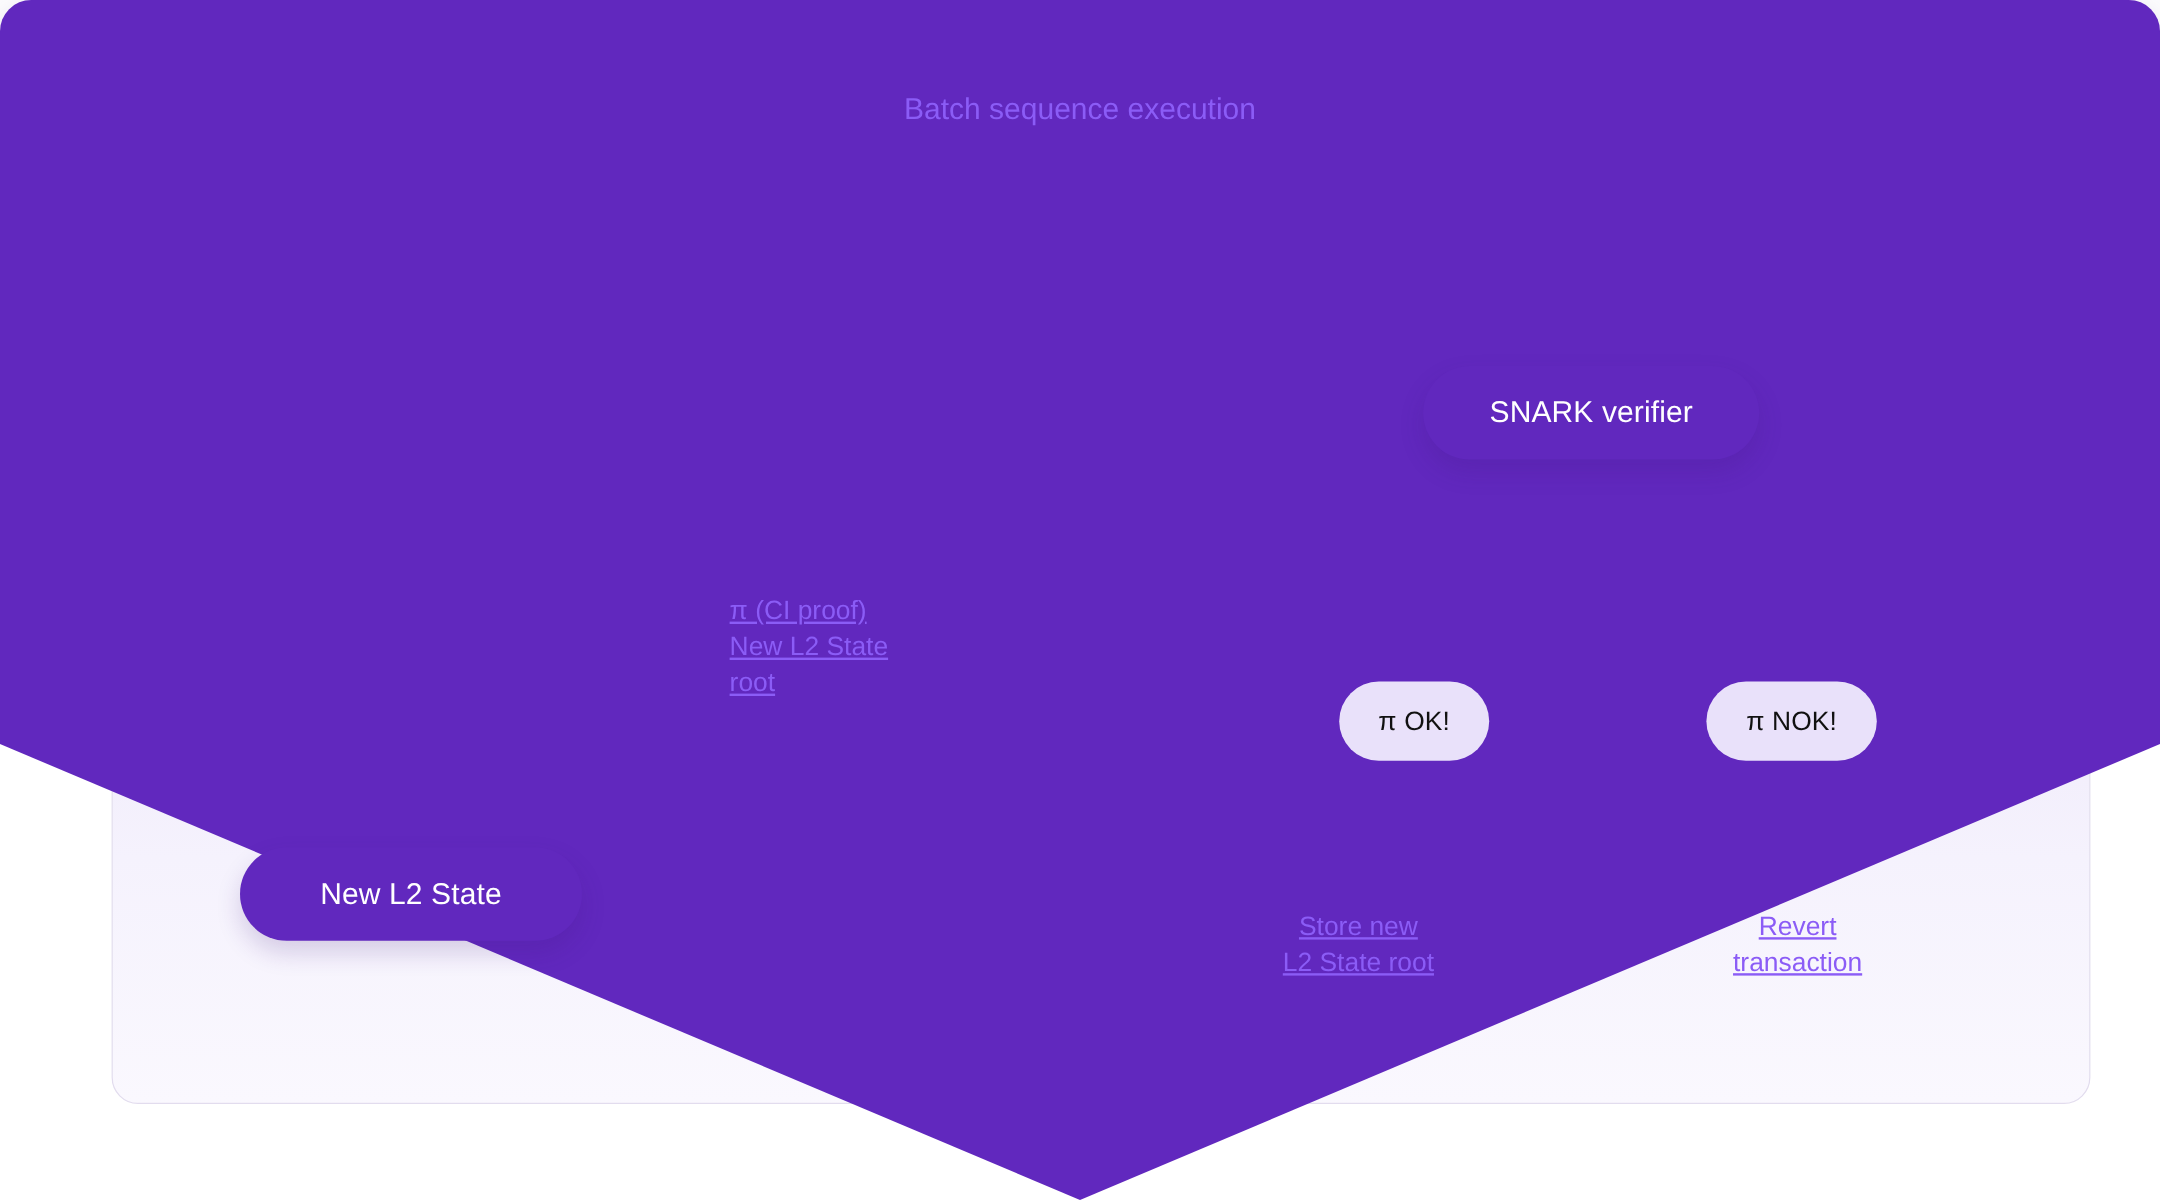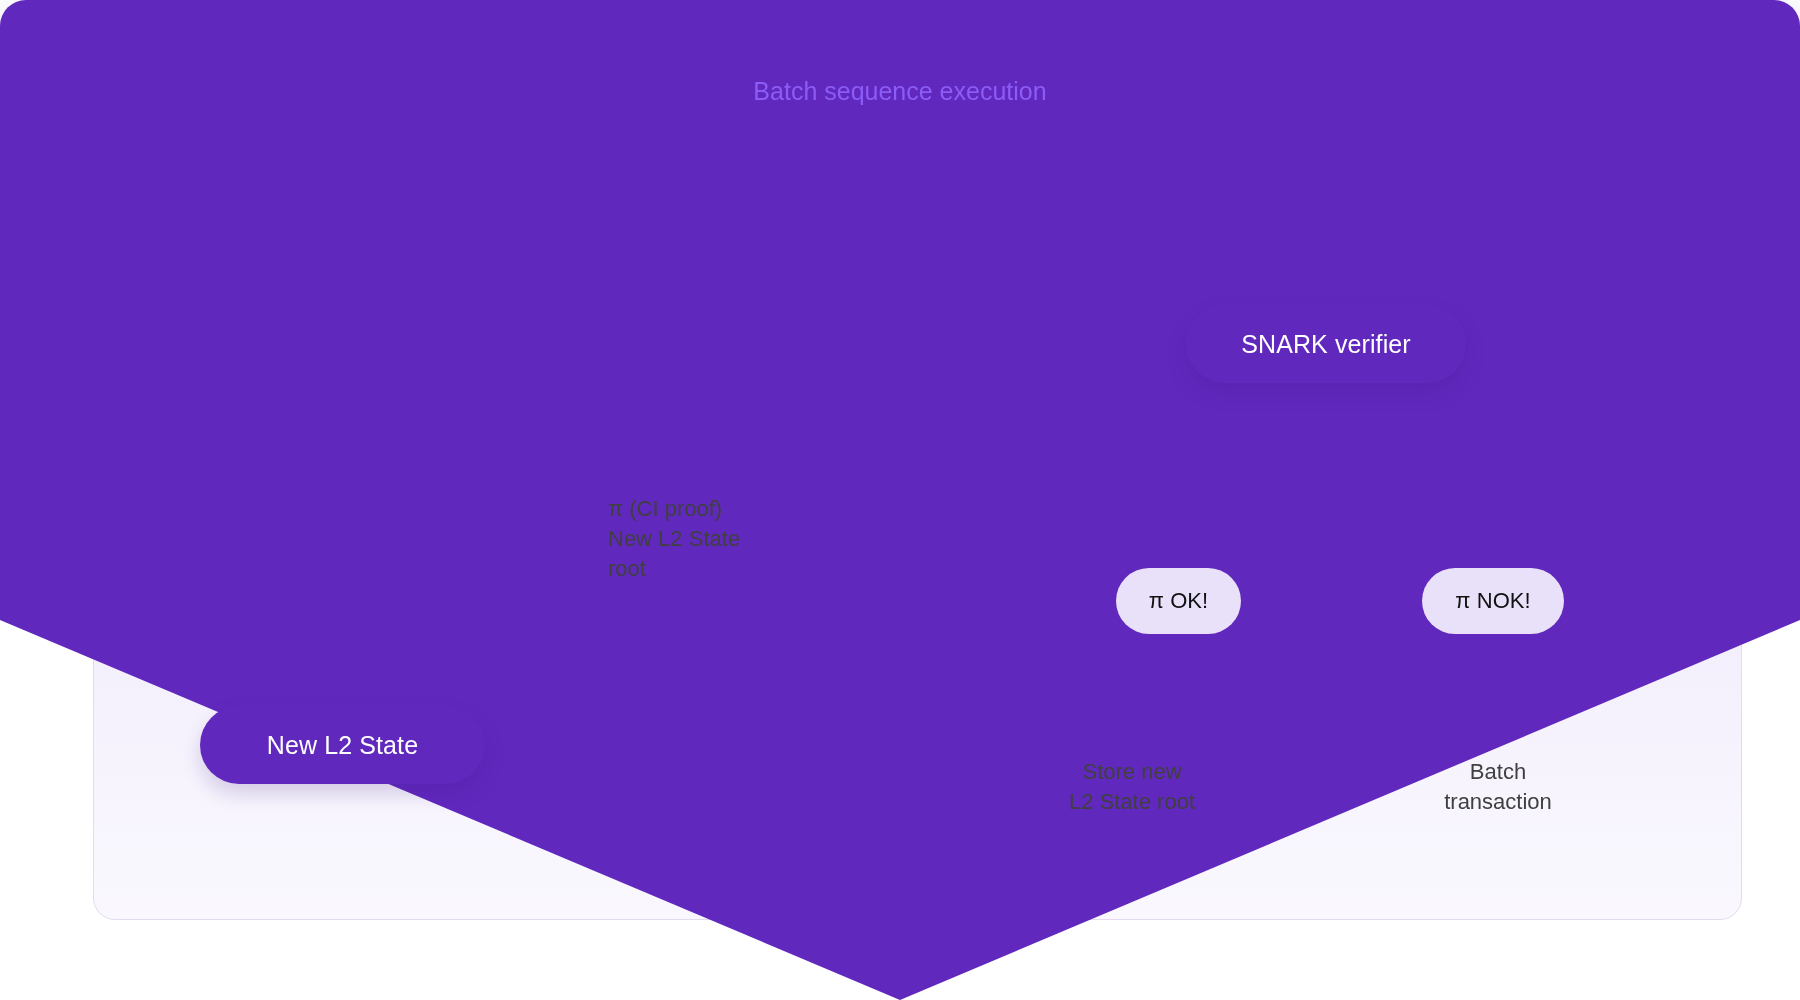--- a/index.html
+++ b/index.html
@@ -105,22 +105,23 @@
     letter-spacing: 0.1px;
   }
   #node-ok  { left: 1116px; top: 568px; width: 125px; height: 66px; }
   #node-nok { left: 1422px; top: 568px; width: 142px; height: 66px; }
 
   
   .free-text {
     position: absolute;
     font-size: 22px;
     line-height: 1.36;
-    color: #404040;
+    color: #8b5cf6;
     white-space: pre-line;
+    text-decoration: underline;
   }
   #text-proof { left: 608px; top: 494px; width: 230px; text-align: left; }
   #text-store  { left: 1032px; top: 757px; width: 200px; text-align: center; }
   #text-revert { left: 1398px; top: 757px; width: 200px; text-align: center; }
 
   
   #wires {
     position: absolute;
     left: 0; top: 0;
     width: 1800px; height: 1000px;
@@ -186,16 +187,16 @@
 
   <div class="node pill" id="node-snark">SNARK verifier</div>
 
   <div class="pill-light" id="node-nok">π NOK!</div>
 
   <div class="pill-light" id="node-ok">π OK!</div>
 
   <div class="free-text" id="text-store">Store new
 L2 State root</div>
 
-  <div class="free-text" id="text-revert">Batch
+  <div class="free-text" id="text-revert">Revert
 transaction</div>
 
 </div>
 
 </body></html>

